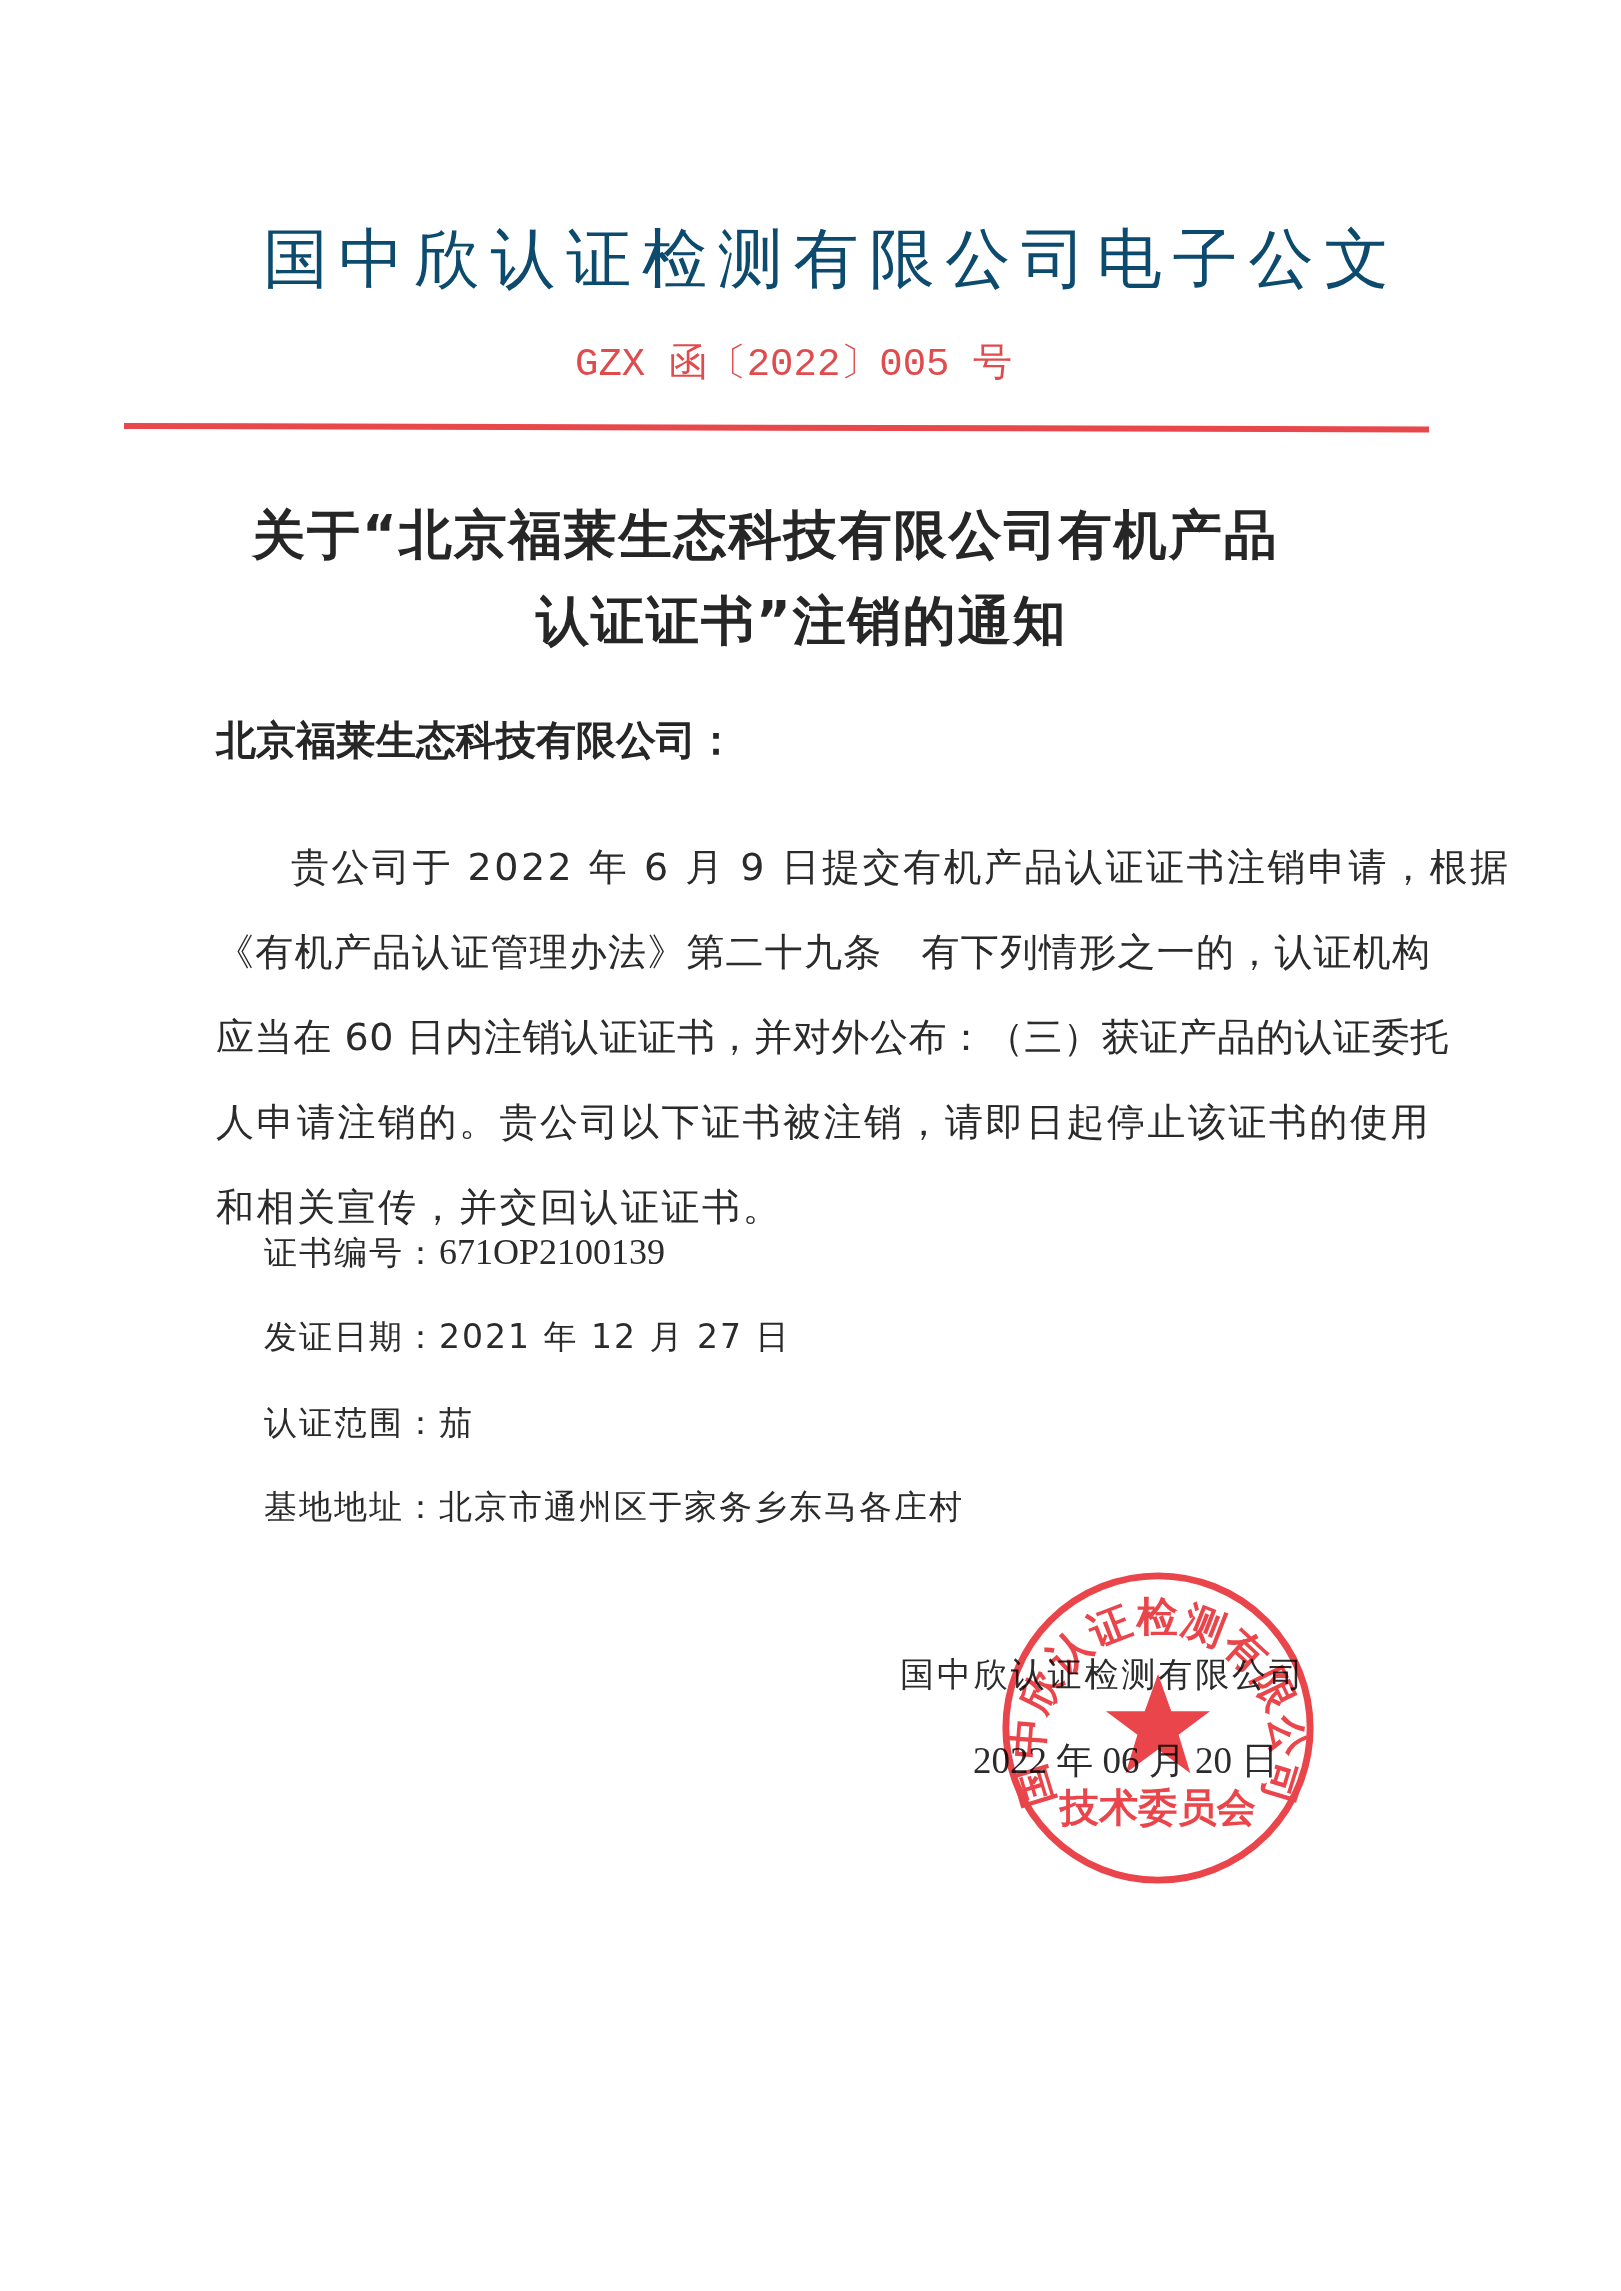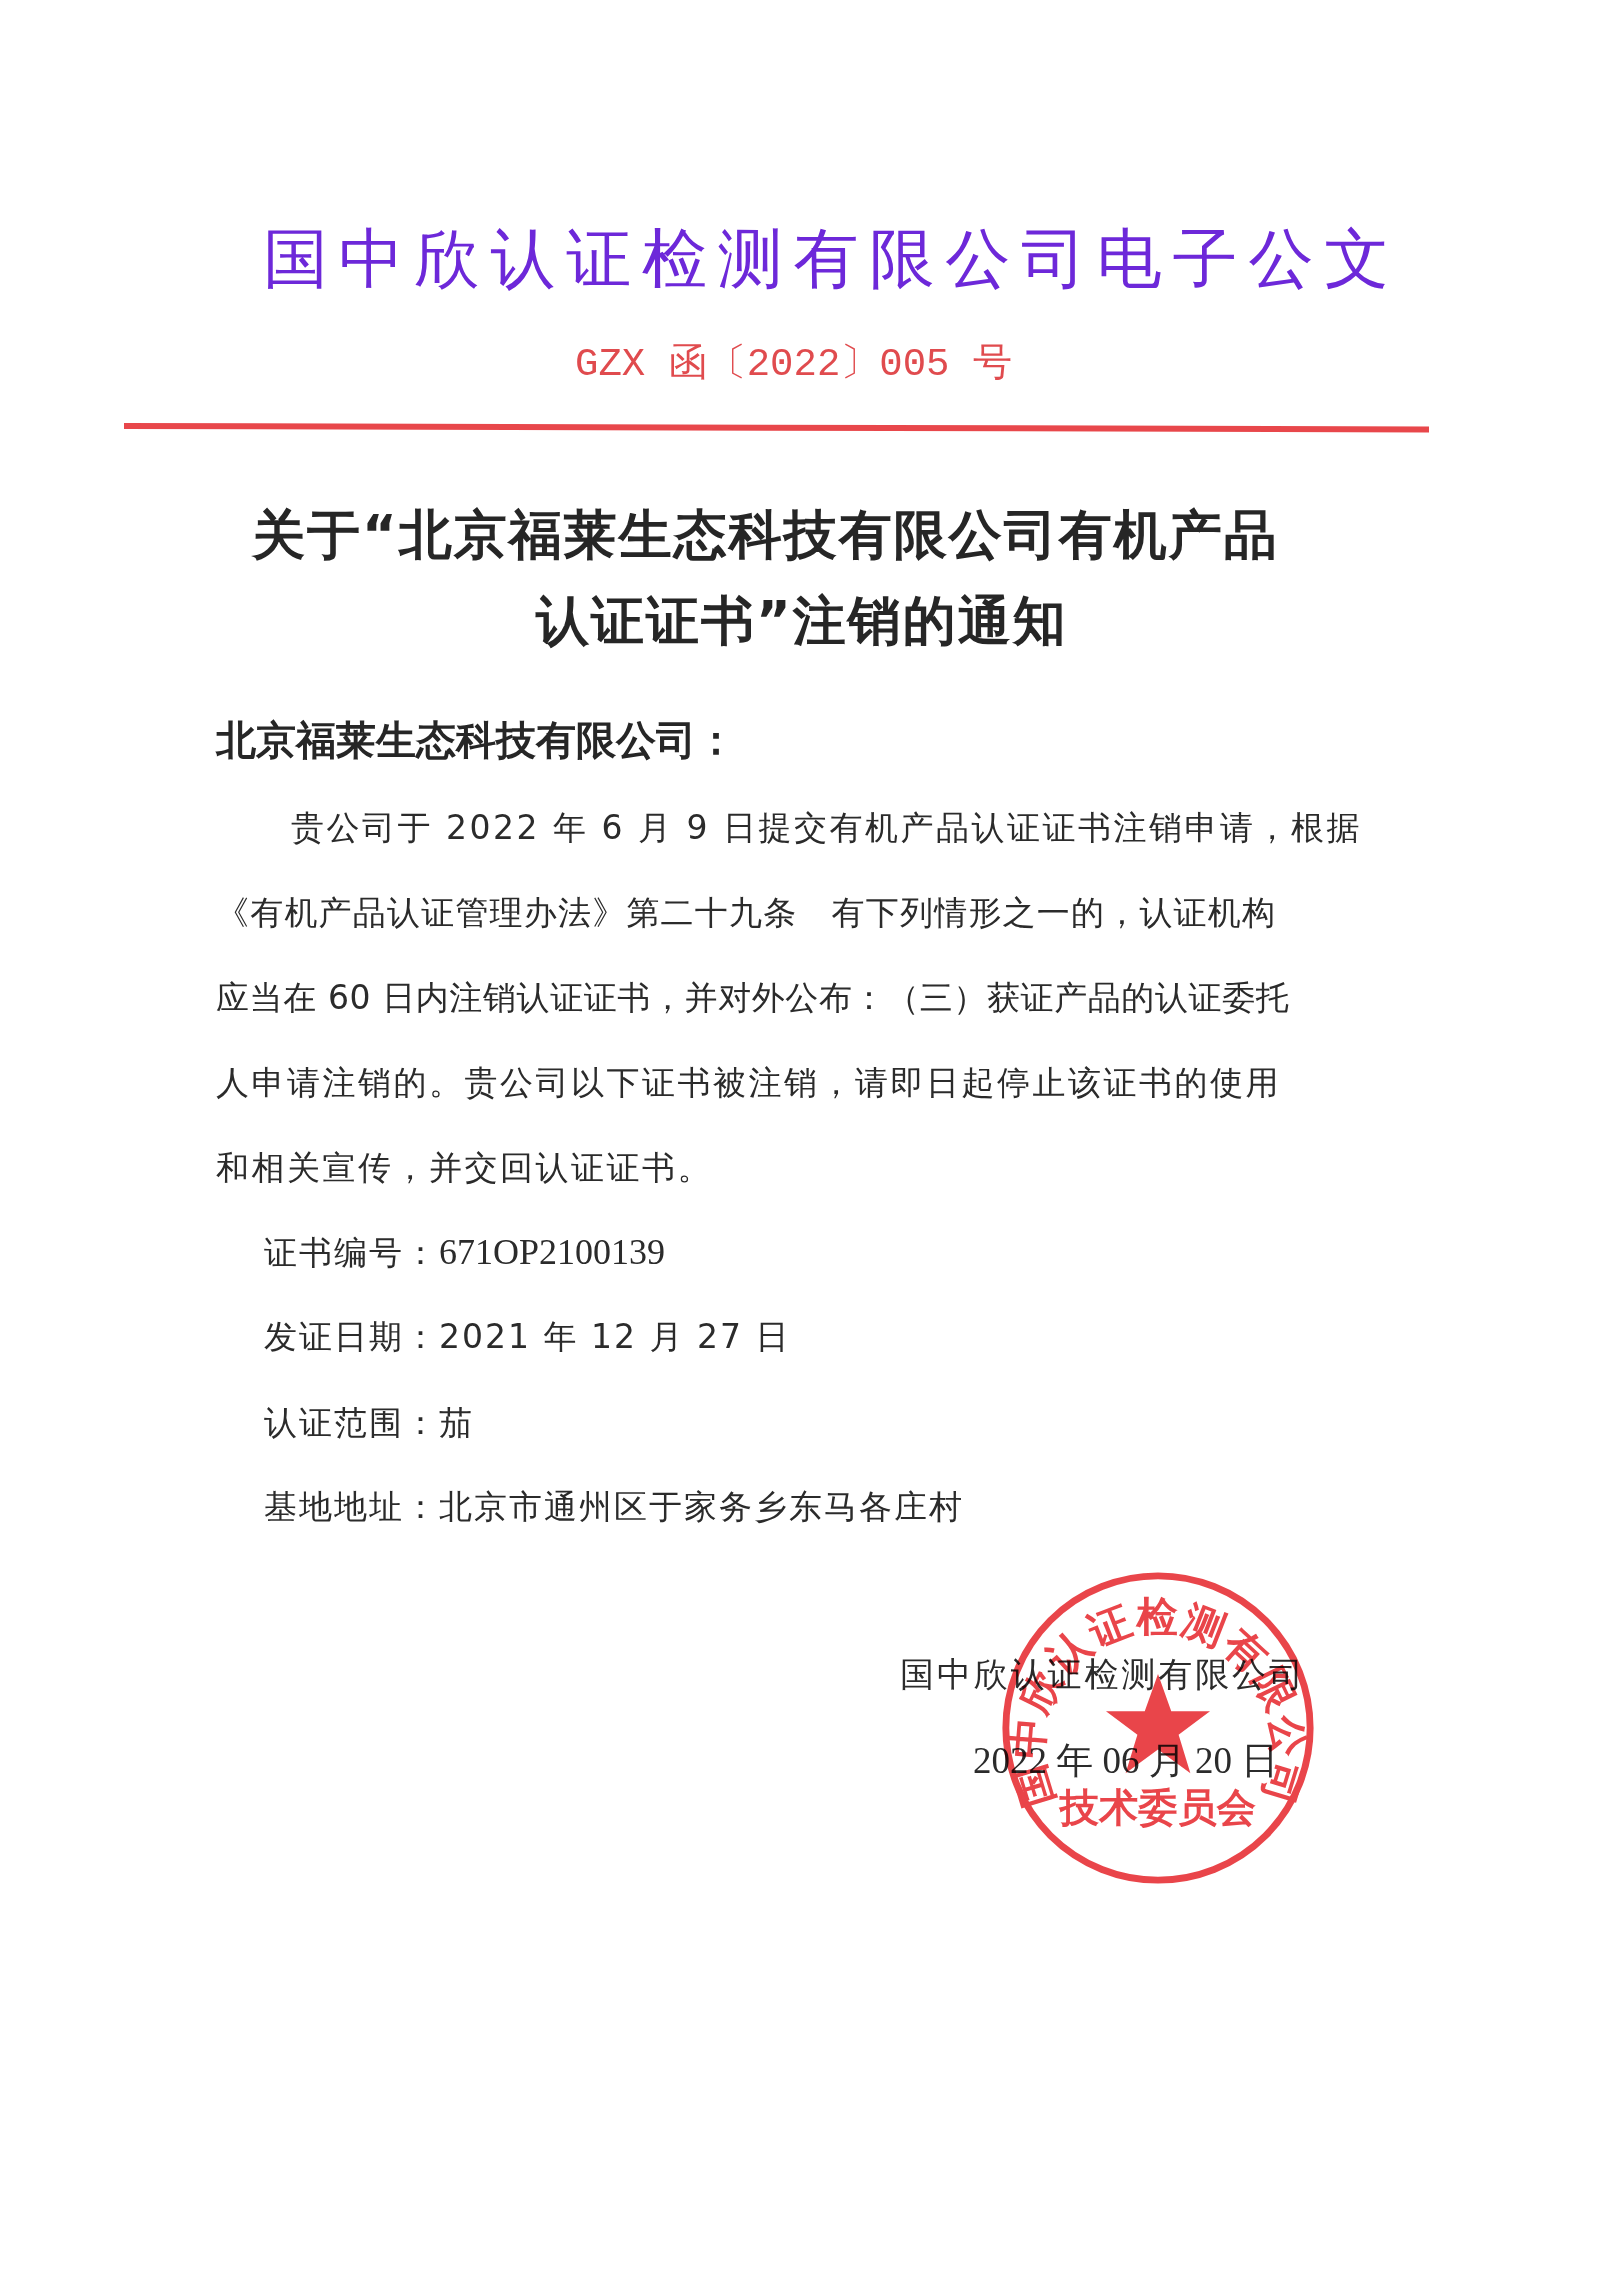--- a/index.html
+++ b/index.html
@@ -2,37 +2,37 @@
 <html><head>
   <meta charset="utf-8">
   <style>
     html, body { margin: 0; padding: 0; background: #ffffff; }
     body { width: 1621px; height: 2292px; position: relative; overflow: hidden;
            font-family: "DejaVu Serif", "Liberation Serif", serif; color: #2b2b2b; }
     .abs { position: absolute; white-space: nowrap; }
 
     .header-title { left: 263px; top: 218px; width: 1068px; text-align: center;
       font-family: "DejaVu Sans", sans-serif; font-size: 65px; line-height: 82px;
-      color: #6d28d9; letter-spacing: 10.8px; font-weight: normal; }
+      color: #0c4a6e; letter-spacing: 10.8px; font-weight: normal; }
     .doc-number { left: 568px; top: 341px; width: 451px; text-align: center;
       font-family: Liberation Mono, monospace; font-size: 39px; line-height: 49px;
       color: #e04b4e; }
     .red-rule { left: 124px; top: 423px; width: 1305px; height: 5.9px; background: #e8474b;
       transform: rotate(0.15deg); transform-origin: left center; }
 
     .subject { left: 216px; width: 1196px; font-family: "DejaVu Sans", sans-serif;
       font-weight: bold; font-size: 53px; line-height: 65px; color: #262626; letter-spacing: 2px; margin-left: 36px; }
     .subject-l1 { top: 502px; }
     .subject-l2 { top: 588px; left: 500px; }
 
     .greeting { left: 216px; top: 719px; font-family: "DejaVu Sans", sans-serif;
       font-weight: bold; font-size: 40px; line-height: 43px; color: #262626; }
 
-    .para-line { left: 216px; font-family: "DejaVu Sans", sans-serif; font-size: 33px;
-      line-height: 43px; color: #2b2b2b; letter-spacing: 2.5px; }
+    .para-line { left: 216px; font-family: "DejaVu Sans", sans-serif; font-size: 38px;
+      line-height: 43px; color: #2b2b2b; letter-spacing: 2.5px; margin-top: 40px; }
     .para-line.indent { left: 291px; }
 
     .info-row { left: 216px; font-family: "DejaVu Sans", sans-serif; font-size: 33px;
       line-height: 43px; color: #2b2b2b; letter-spacing: 2px; margin-left: 48px; }
     .info-row .value-latin { font-family: "Liberation Serif", serif; font-size: 36px; letter-spacing: 0; }
 
     .sign-company { left: 900px; top: 1653px; font-family: "DejaVu Sans", sans-serif;
       font-size: 34px; line-height: 43px; color: #2b2b2b; letter-spacing: 2.9px; z-index: 2; }
     .sign-date { left: 973px; top: 1739px; font-family: "Liberation Serif", serif;
       font-size: 37px; line-height: 43px; color: #2b2b2b; z-index: 2; }

